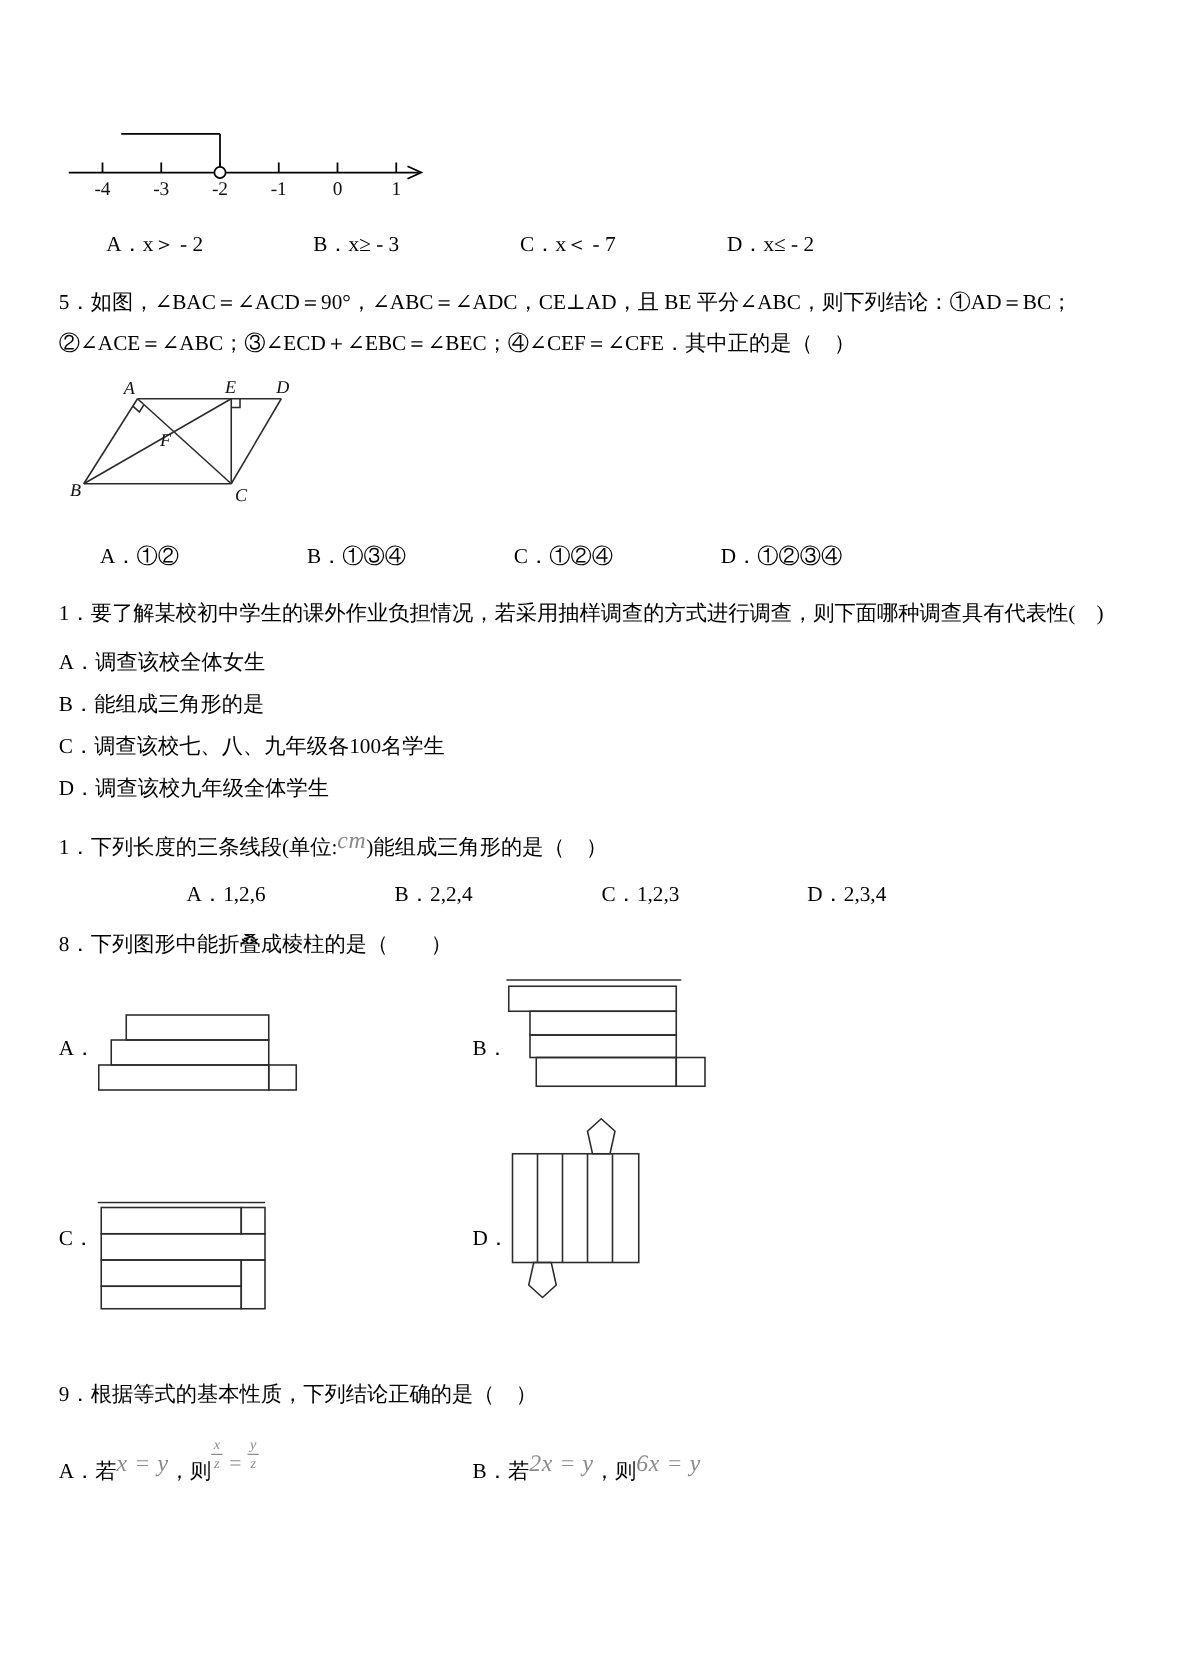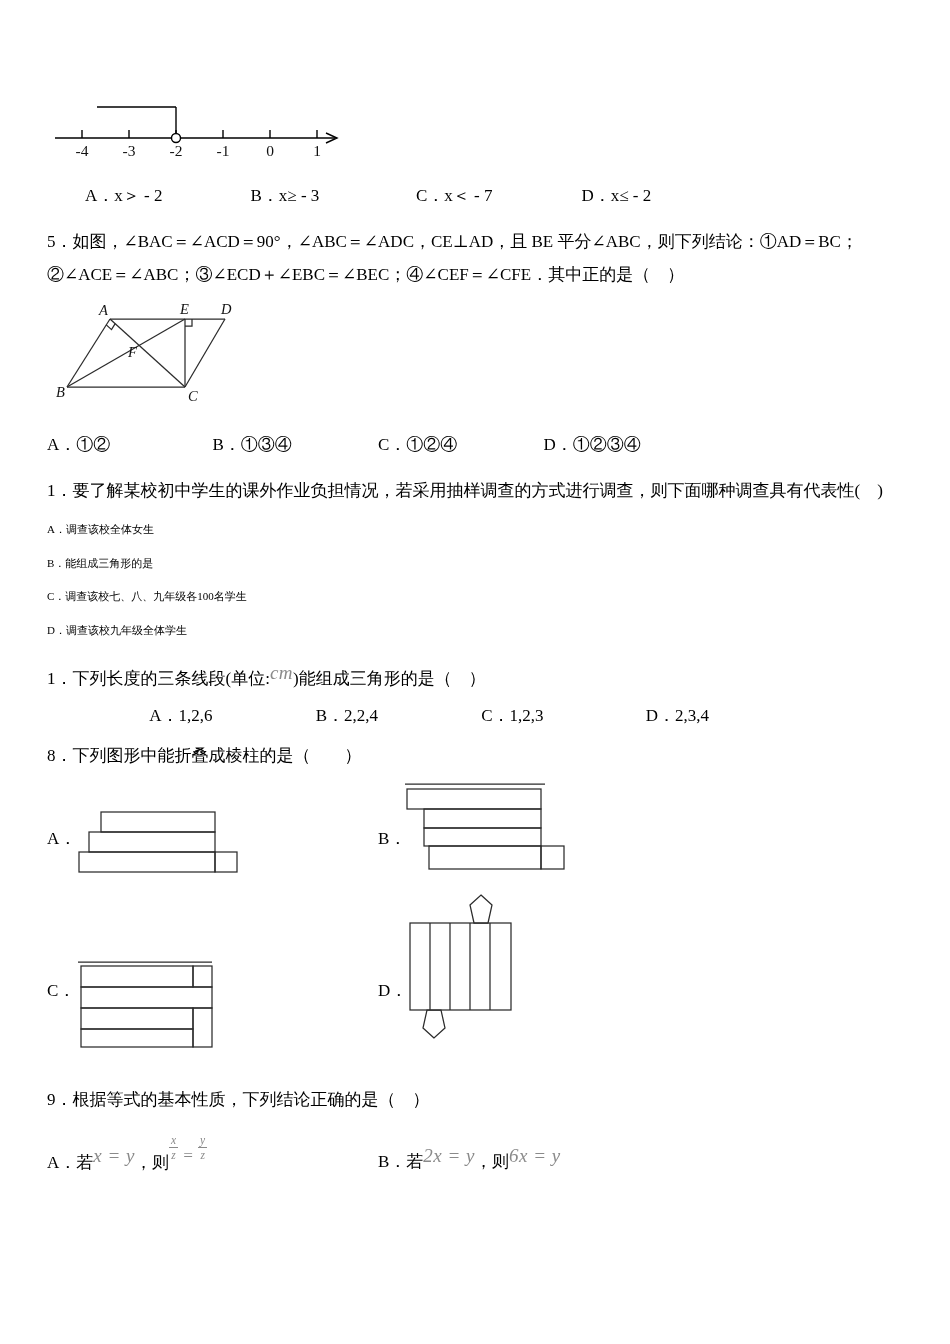--- a/index.html
+++ b/index.html
@@ -7,32 +7,32 @@
        font-family:"Liberation Serif","DejaVu Serif",serif;}
   .page{position:relative;width:950px;height:1344px;padding:96px 40px 0 47px;box-sizing:border-box;overflow:hidden;}
   .qtext{width:862px;font-size:17px;line-height:1.95;}
   svg{display:block;}
   .sline{stroke:#000;stroke-width:1.4;fill:none;}
   .fig{stroke:#2b2b2b;stroke-width:1.25;fill:none;}
   .ticklbl{font-size:15.5px;fill:#111;text-anchor:middle;font-family:"Liberation Serif",serif;}
   .flbl{font-size:14.5px;font-style:italic;fill:#111;font-family:"Liberation Serif",serif;}
   .optrow{display:flex;width:862px;font-size:17px;}
   .optrow .opt{width:165.5px;white-space:nowrap;}
-  .vopts div{font-size:11px;line-height:33.5px;}
+  .vopts div{font-size:17px;line-height:33.5px;}
   .math{color:#8a8a8a;font-style:italic;font-family:"Liberation Serif",serif;}
   .sup{position:relative;top:-5px;font-size:19px;letter-spacing:.5px;}
   .frac{display:inline-block;text-align:center;vertical-align:8px;font-size:11.5px;line-height:1.1;
         color:#8a8a8a;font-style:italic;}
   .frac .fn{display:block;border-bottom:1px solid #8a8a8a;padding:0 2px 1px;}
   .frac .fd{display:block;padding-top:1px;}
   .figblock{position:relative;width:862px;height:292px;margin-top:10px;}
   .figblock .figlabel{position:absolute;font-size:17px;}
   .figblock svg{position:absolute;}
-  .mt24{margin-top:24px;margin-left:38px;} .mt26{margin-top:26px;} .mt18{margin-top:18px;}
-  .mt12{margin-top:12px;} .mt8{margin-top:8px;text-align:right;} .mt14{margin-top:8px;} .mt6{margin-top:6px;}
+  .mt24{margin-top:24px;margin-left:38px;} .mt26{margin-top:26px;margin-left:33px;} .mt18{margin-top:18px;}
+  .mt12{margin-top:12px;} .mt8{margin-top:8px;text-align:right;} .mt14{margin-top:24px;} .mt6{margin-top:6px;}
 </style>
 </head>
 <body>
 
 <div class="page">
 
   <svg width="300" height="64" viewBox="0 0 300 64">
     <line class="sline" x1="50" y1="11" x2="129" y2="11"></line>
     <line class="sline" x1="129" y1="11" x2="129" y2="37"></line>
     <line class="sline" x1="8" y1="42" x2="288" y2="42"></line>

